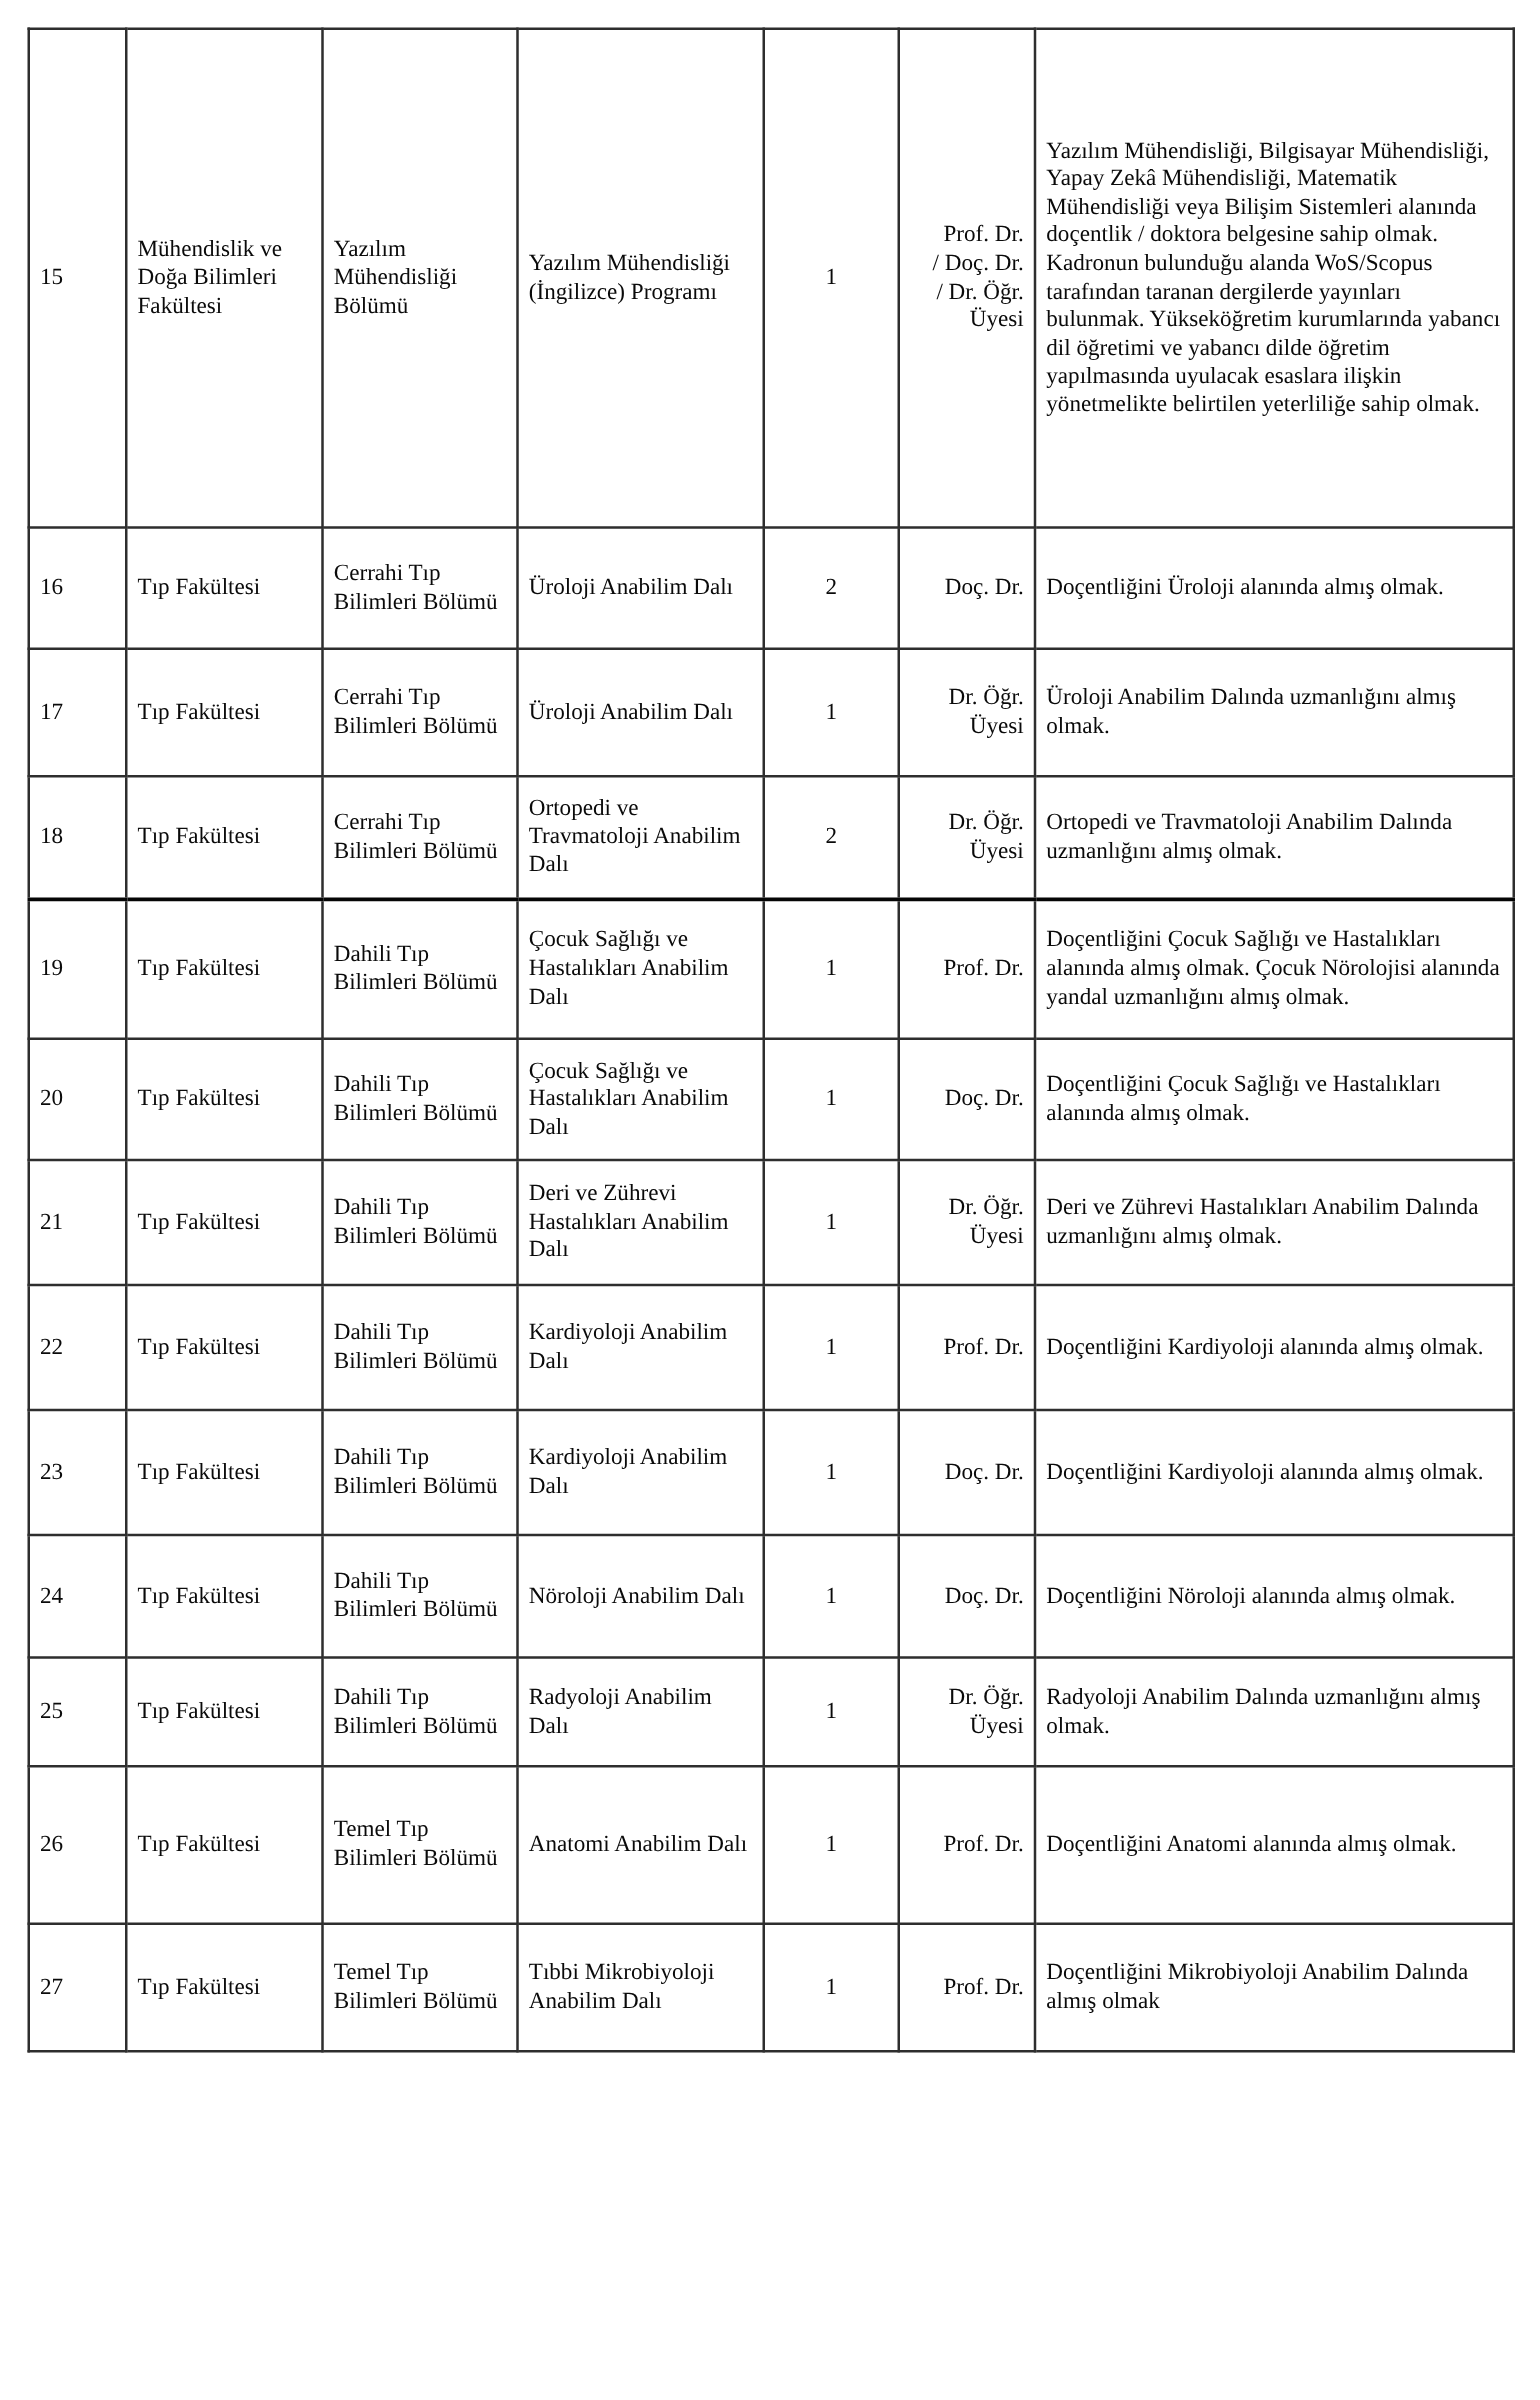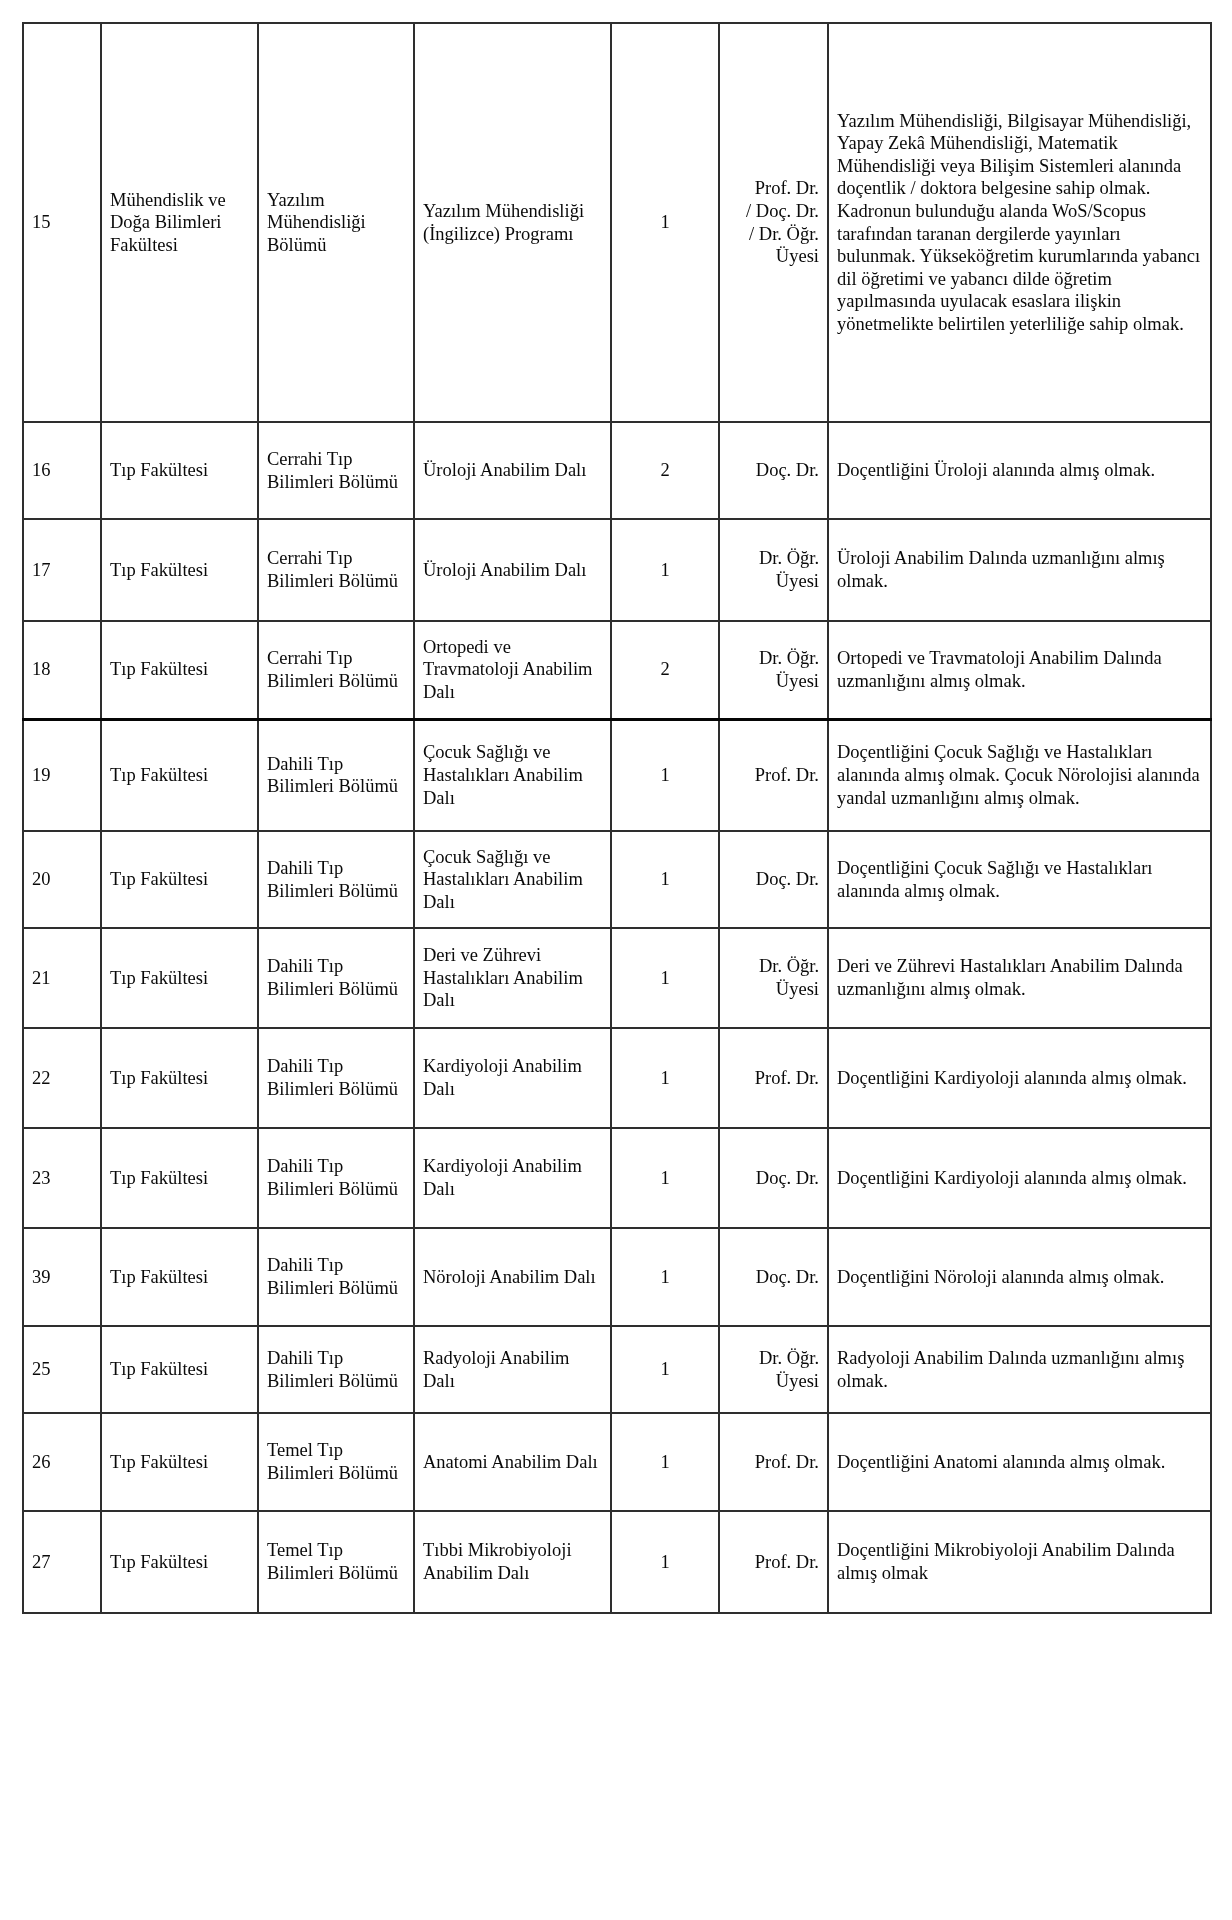--- a/index.html
+++ b/index.html
@@ -54,21 +54,21 @@
   tr.r16 { height: 97px; }
   tr.r17 { height: 102px; }
   tr.r18 { height: 98px; }
   tr.r19 { height: 112px; }
   tr.r20 { height: 97px; }
   tr.r21 { height: 100px; }
   tr.r22 { height: 100px; }
   tr.r23 { height: 100px; }
   tr.r24 { height: 98px; }
   tr.r25 { height: 87px; }
-  tr.r26 { height: 98px; }
+  tr.r26 { height: 126px; }
   tr.r27 { height: 102px; }
 </style>
 </head>
 <body>
 
 <div class="page">
   <table class="positions">
     <colgroup>
       <col style="width:78px">
       <col style="width:157px">
@@ -160,21 +160,21 @@
       <tr class="r23">
         <td class="c-no">23</td>
         <td class="c-fac">Tıp Fakültesi</td>
         <td class="c-dep">Dahili Tıp Bilimleri Bölümü</td>
         <td class="c-prog">Kardiyoloji Anabilim Dalı</td>
         <td class="c-quota">1</td>
         <td class="c-title">Doç. Dr.</td>
         <td class="c-req">Doçentliğini Kardiyoloji alanında almış olmak.</td>
       </tr>
       <tr class="r24">
-        <td class="c-no">39</td>
+        <td class="c-no">24</td>
         <td class="c-fac">Tıp Fakültesi</td>
         <td class="c-dep">Dahili Tıp Bilimleri Bölümü</td>
         <td class="c-prog">Nöroloji Anabilim Dalı</td>
         <td class="c-quota">1</td>
         <td class="c-title">Doç. Dr.</td>
         <td class="c-req">Doçentliğini Nöroloji alanında almış olmak.</td>
       </tr>
       <tr class="r25">
         <td class="c-no">25</td>
         <td class="c-fac">Tıp Fakültesi</td>

